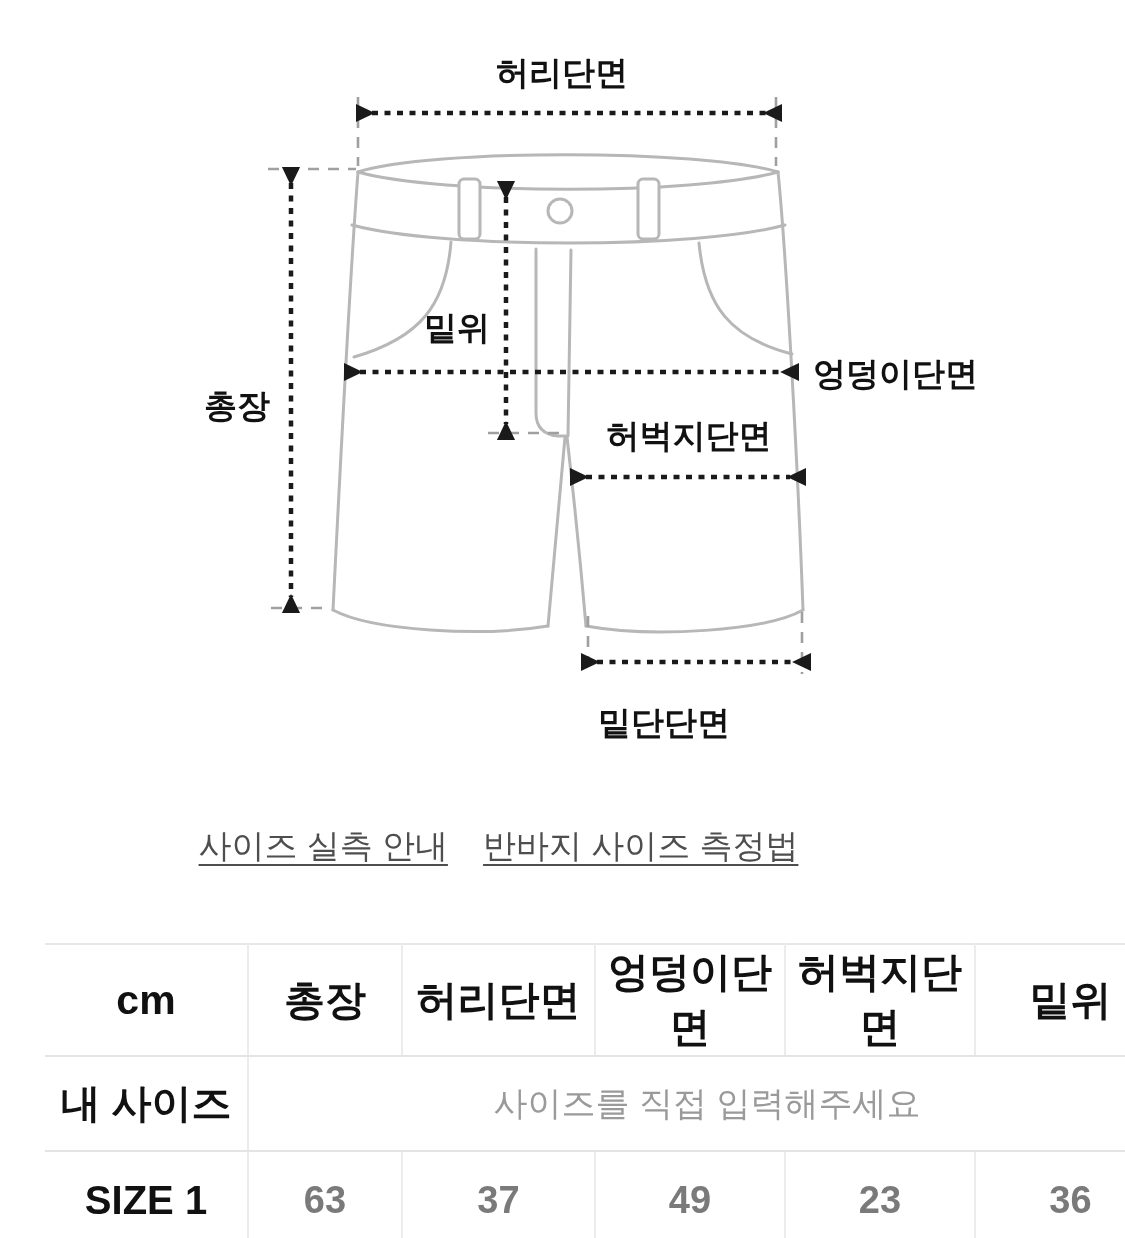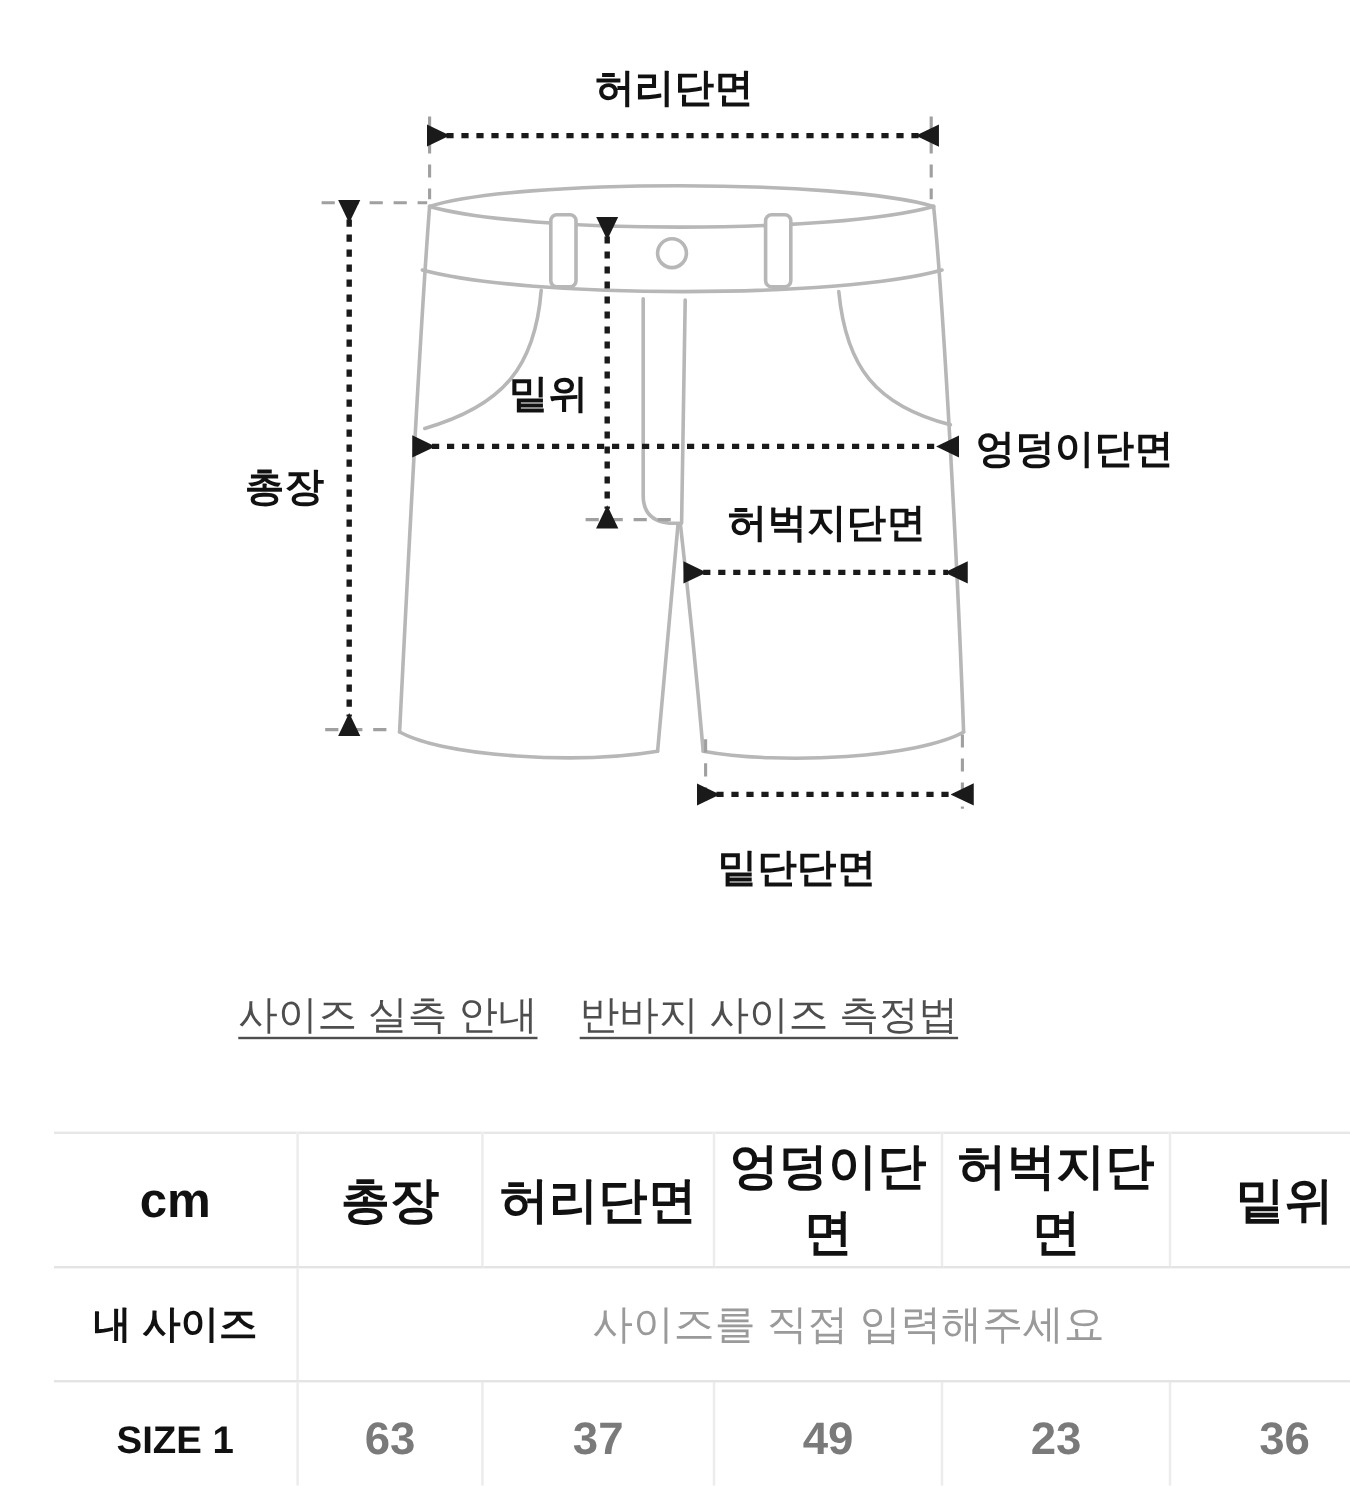--- a/index.html
+++ b/index.html
@@ -33,21 +33,21 @@
     text-align:center;vertical-align:middle;padding:0;
     font-size:41px;color:#111111;
   }
   .size-table tr.r1 td{height:92px;}
   .size-table tr.r2 td{height:93px;}
   .size-table tr.r3 td{height:97px;}
   .size-table tr.r4 td{height:70px;}
   .size-table tr.r1 td,.size-table tr.r2 td,.size-table tr.r3 td{border-bottom:2px solid #e4e4e4;}
   .size-table td.vline{border-left:2px solid #ececec;}
   .size-table td.hd{font-weight:700;}
-  .size-table td.rowlbl{font-weight:700;font-size:32px;}
+  .size-table td.rowlbl{font-weight:700;font-size:40px;}
   .size-table td.val{color:#7a7a7a;font-size:38px;font-weight:700;}
   .size-table td.placeholder{color:#9a9a9a;font-size:34px;}
 </style>
 </head>
 <body>
 
 <div class="page">
 
   <svg class="diagram" viewBox="0 0 1125 790">
     <defs>

